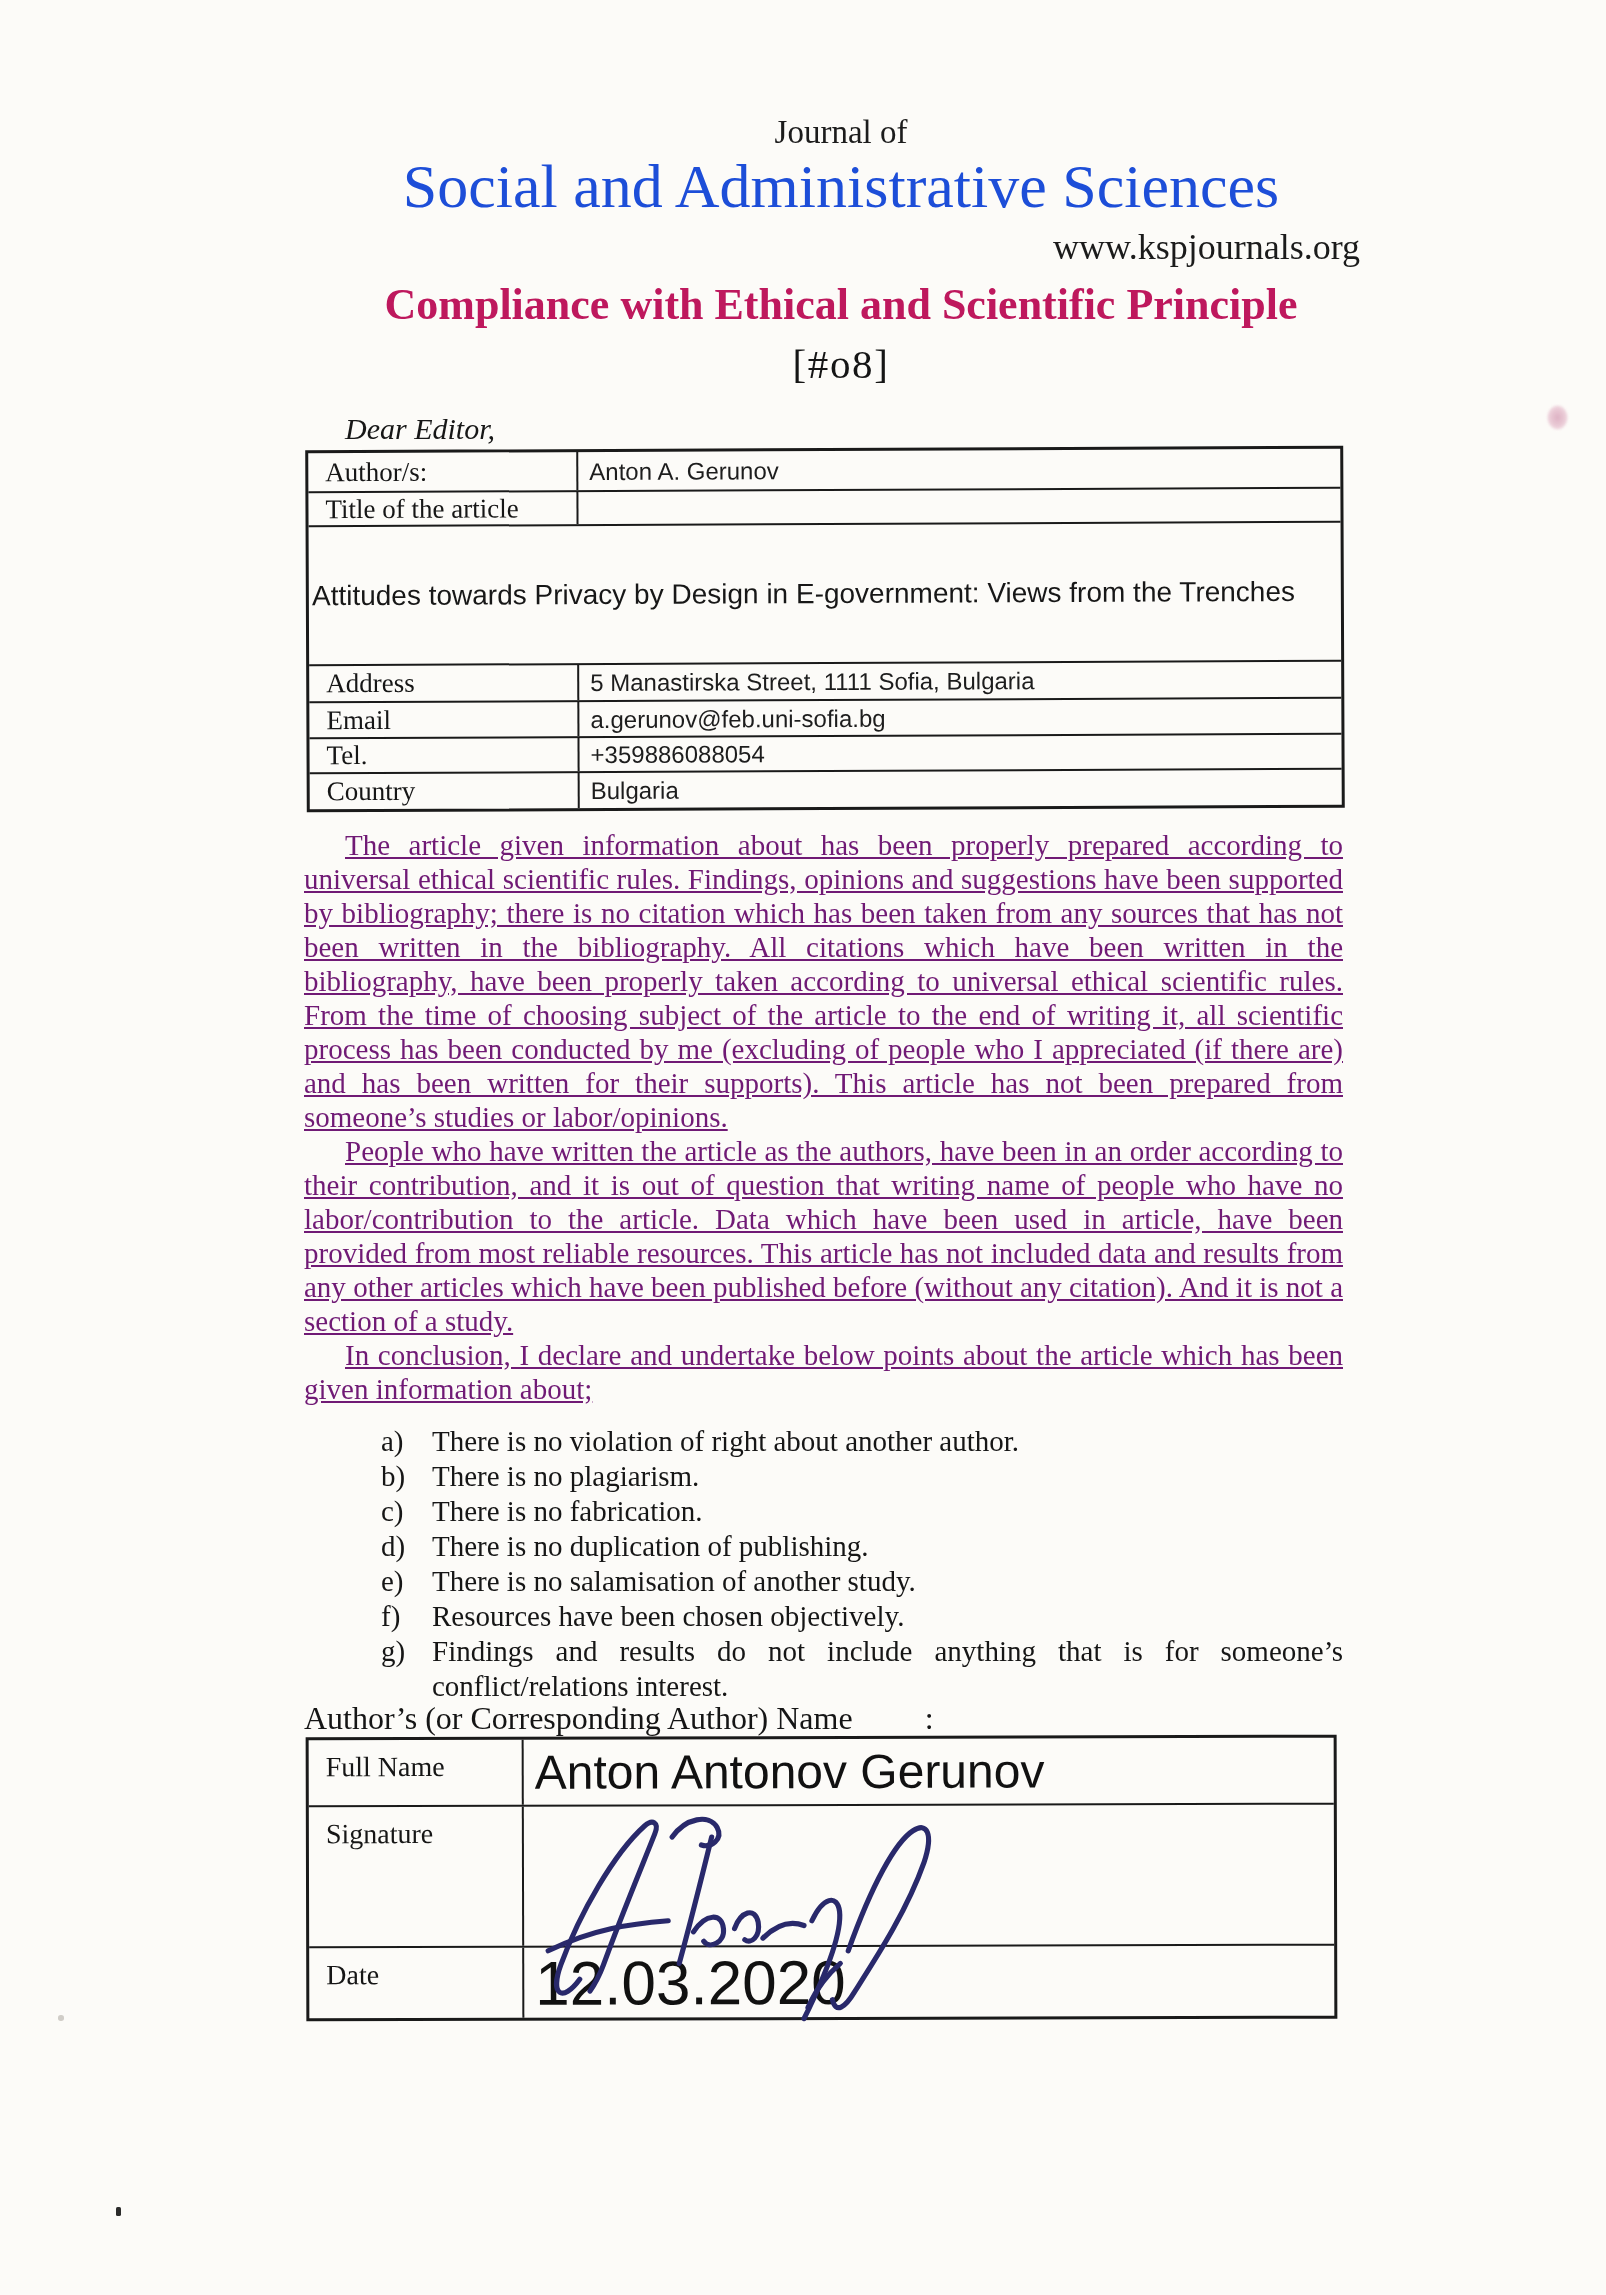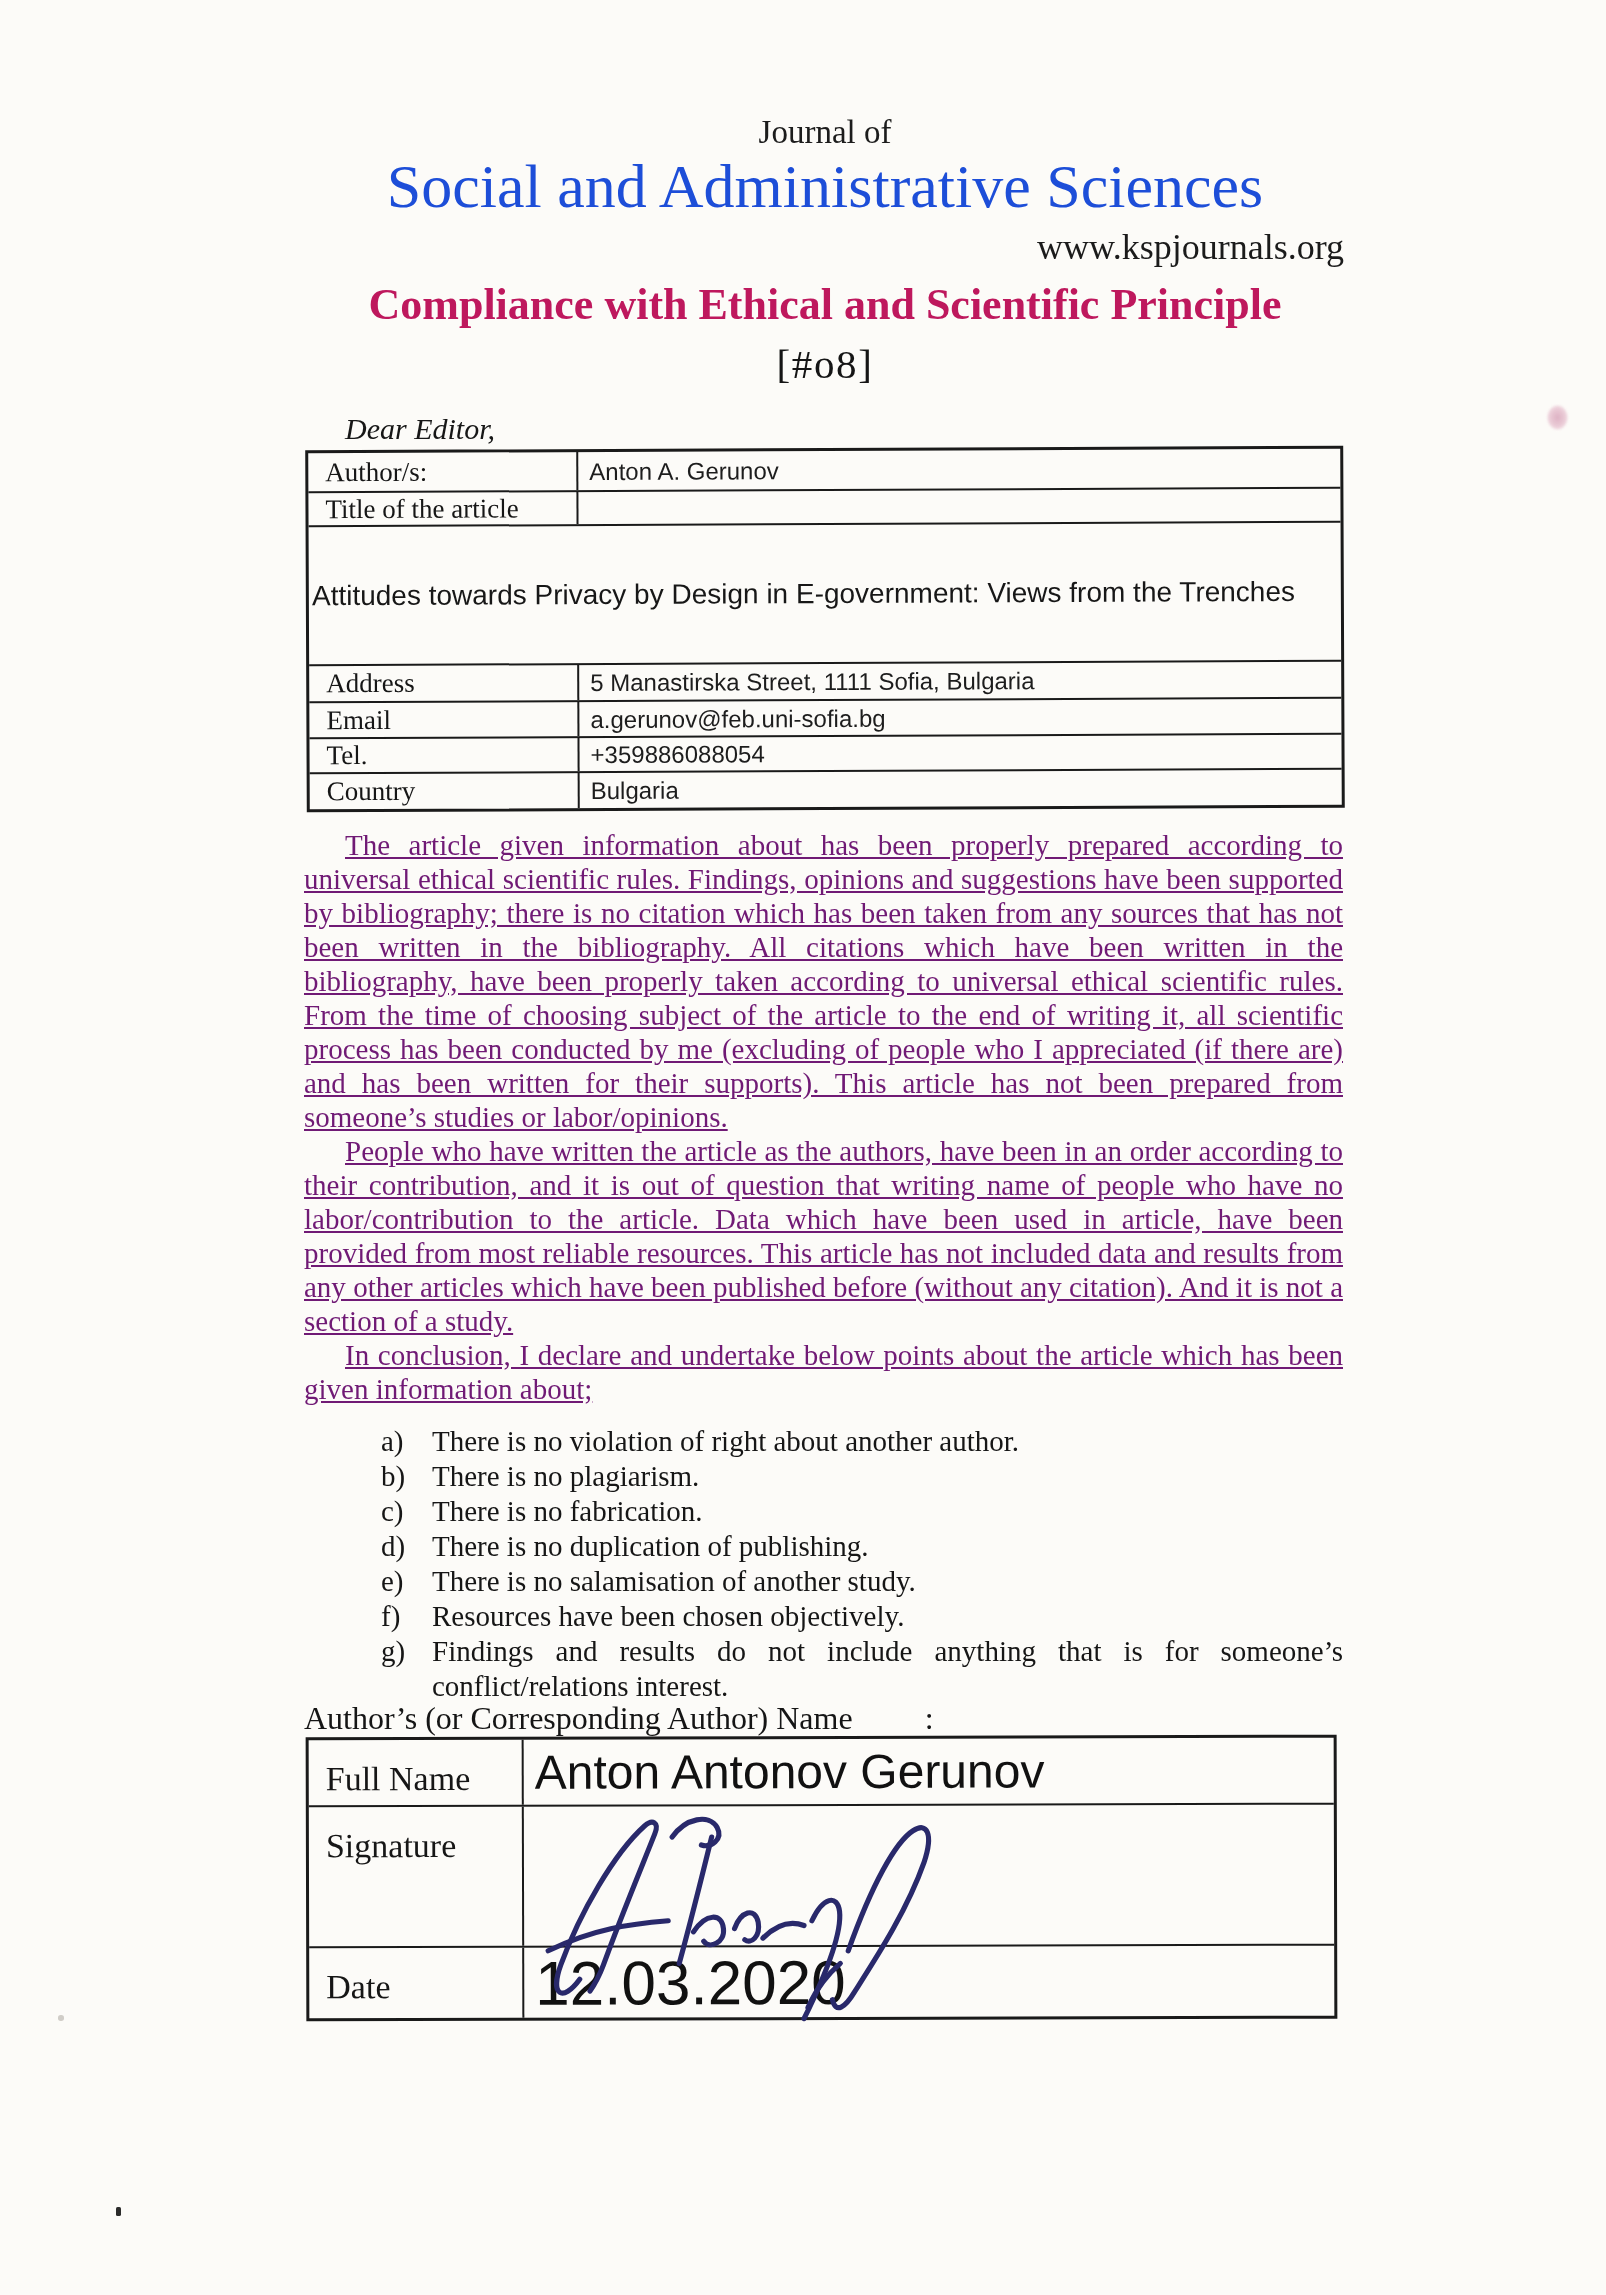--- a/index.html
+++ b/index.html
@@ -8,21 +8,21 @@
     width:1606px; height:2295px;
     background:#fcfbf8;
     font-family:"Liberation Serif", serif;
     color:#171717;
     position:relative;
     overflow:hidden;
   }
   .page { position:absolute; inset:0; }
 
   
-  .masthead { position:absolute; left:306px; top:114px; width:1038px; text-align:center; }
+  .masthead { position:absolute; left:322px; top:114px; width:1038px; text-align:center; }
   .journal-prefix { font-size:33px; color:#1c1c1c; }
   .journal-name   { font-size:62px; line-height:1.04; margin-top:3.1px; color:#1d4ed8; }
   .website        { font-size:36px; margin-top:7.8px; color:#1b1b1b;text-align:right; }
   .form-title     { font-size:44px; font-weight:700; margin-top:11px; color:#be185d; }
   .form-code      { font-size:41px; margin-top:9.4px; letter-spacing:1.6px; color:#151515; }
 
   .salutation { position:absolute; left:345px; top:412px; font-size:30px;font-style:italic; }
 
   
   .tbl { position:absolute; border:3.1px solid #1a1a1a; background:transparent; }
@@ -64,21 +64,21 @@
                font-size:29px; line-height:35px; color:#161616; }
   .decl-item { display:flex; }
   .decl-marker { flex:0 0 51px; }
   .decl-text { flex:1; text-align:justify; }
 
   .author-name-line { position:absolute; left:304px; top:1700px; font-size:32px; color:#151515; }
   .author-name-line .colon { margin-left:72px; }
 
   
   .tbl2 { left:306px; top:1736px; width:1031px; transform:rotate(-0.15deg); }
-  .tbl2 .tlabel { flex:0 0 215px; font-size:34px; align-items:flex-start; padding-top:20px; }
+  .tbl2 .tlabel { flex:0 0 215px; font-size:28px; align-items:flex-start; padding-top:11px; }
   .h-name { height:65px; }
   .h-sig  { height:141px; }
   .h-date { height:72px; }
   .name-value {
     flex:1; display:flex; align-items:center; padding-left:11px;
     font-family:"Liberation Sans", sans-serif; font-size:48px; color:#111;
   }
   .sig-cell { flex:1; }
   .date-value {
     flex:1; display:flex; align-items:center; padding-left:11px;

